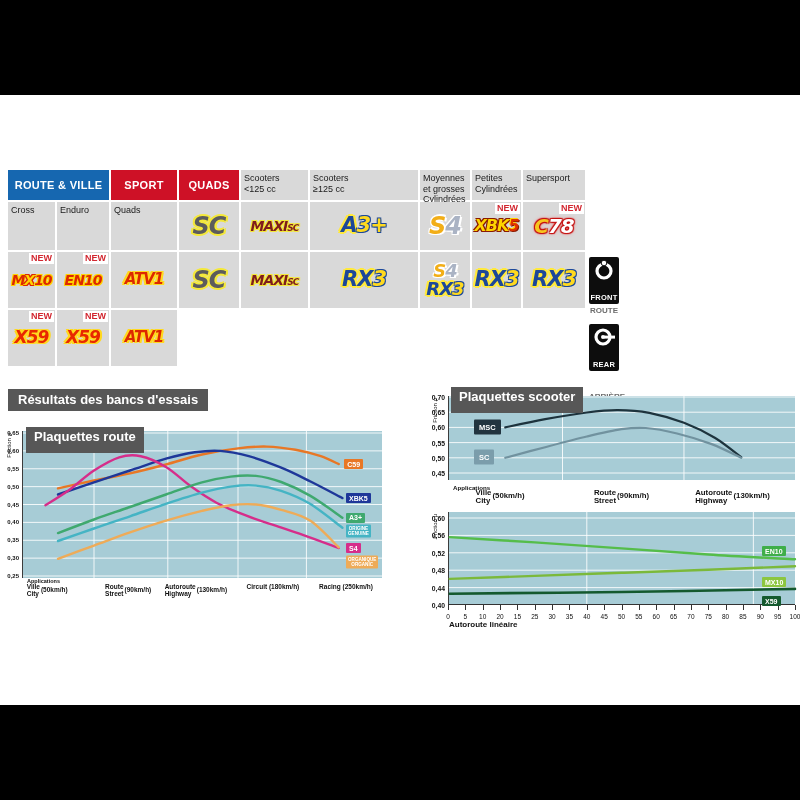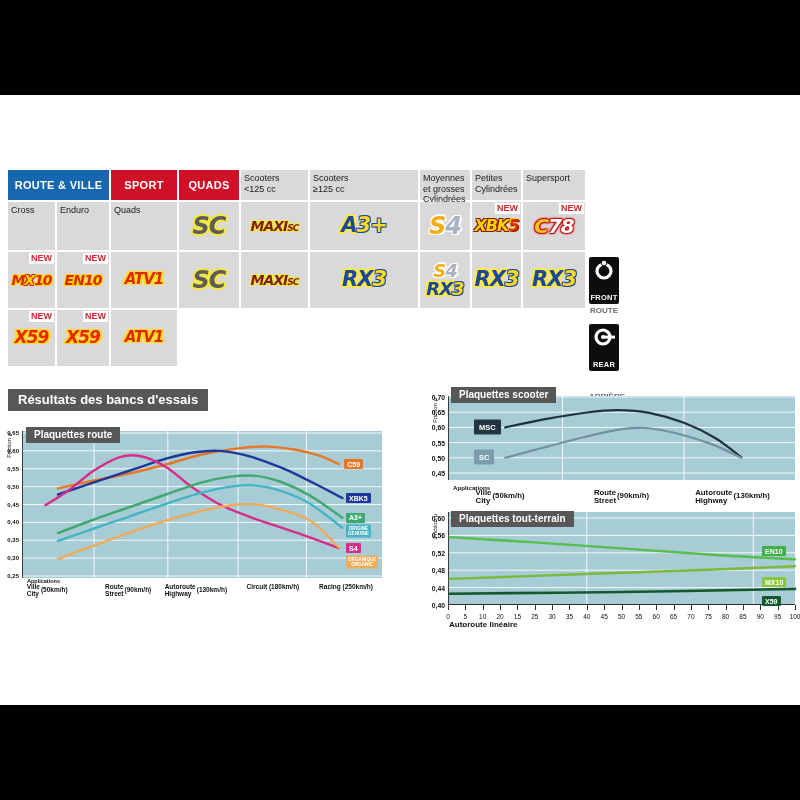--- a/index.html
+++ b/index.html
@@ -62,22 +62,22 @@
              align-items:center;padding:2px 0 2px;}
   .pos-en{color:#fff;font-weight:bold;font-size:7.5px;letter-spacing:.2px;margin-top:12px;}
   .pos-fr{color:#6d6d6d;font-weight:bold;font-size:8px;margin-top:2px;width:30px;text-align:center;}
   .pos-block + .pos-block{margin-top:9px;gap:19px;}
 
   
   .results-title{position:absolute;left:8px;top:389px;background:#575757;color:#fff;
       font-weight:bold;font-size:13px;padding:3px 10px 4px;white-space:nowrap;}
   .chart{position:absolute;}
   .chart svg.plot{position:absolute;left:0;top:0;overflow:visible;}
-  .chart-title{position:absolute;background:#575757;color:#fff;font-weight:bold;font-size:10px;
-      padding:2px 8px 3px;z-index:3;white-space:nowrap;}
+  .chart-title{position:absolute;background:#575757;color:#fff;font-weight:bold;font-size:13px;
+      padding:2px 8px 9px;z-index:3;white-space:nowrap;}
   .ytick{position:absolute;transform:translate(-100%,-50%);font-weight:bold;font-size:6px;
       color:#111;padding-right:3px;white-space:nowrap;}
   .chart-scooter .ytick,.chart-toutterrain .ytick{font-size:6.8px;}
   .ylabel{position:absolute;font-size:6px;color:#111;writing-mode:vertical-rl;
       transform:rotate(180deg);white-space:nowrap;}
   .corner{position:absolute;font-weight:bold;font-size:5.5px;color:#111;white-space:nowrap;}
   .chart-scooter .corner{font-size:6.2px;}
   .xl{position:absolute;transform:translateX(-50%);display:flex;gap:1px;font-weight:bold;
       font-size:6.5px;color:#111;white-space:nowrap;line-height:1;}
   .chart-scooter .xl{font-size:7.8px;}
@@ -330,21 +330,20 @@
         <line x1="0" x2="347" y1="75.60000000000001" y2="75.60000000000001" stroke="rgba(255,255,255,0.85)" stroke-width="1"></line>
         <line x1="0" x2="347" y1="93" y2="93" stroke="rgba(255,255,255,0.85)" stroke-width="1"></line>
         <line x1="138.8" x2="138.8" y1="0" y2="93" stroke="rgba(255,255,255,0.85)" stroke-width="1"></line>
         <line x1="305.36" x2="305.36" y1="0" y2="93" stroke="rgba(255,255,255,0.85)" stroke-width="1"></line>
         <line x1="0.5" x2="0.5" y1="0" y2="93" stroke="#3c3c3c" stroke-width="1"></line>
         <line x1="0" x2="347" y1="92.5" y2="92.5" stroke="#333" stroke-width="1"></line>
         <path d="M1.7,25.1C15.9,26.0 58.1,28.5 86.8,30.4C115.4,32.2 144.6,34.4 173.5,36.4C202.4,38.5 231.3,40.7 260.3,42.5C289.2,44.4 332.5,46.5 347.0,47.3" fill="none" stroke="#55bd4a" stroke-width="2.4" stroke-linecap="round"></path>
         <path d="M1.7,66.9C15.9,66.4 58.1,64.9 86.8,63.9C115.4,62.8 144.6,61.8 173.5,60.8C202.4,59.8 231.3,58.9 260.3,57.8C289.2,56.7 332.5,54.9 347.0,54.3" fill="none" stroke="#7bb93a" stroke-width="2.4" stroke-linecap="round"></path>
         <path d="M1.7,81.7C30.4,81.4 116.0,80.7 173.5,80.0C231.0,79.2 318.1,77.4 347.0,76.9" fill="none" stroke="#14592e" stroke-width="2.6" stroke-linecap="round"></path>
       </svg>
-      <div class="chart-title" style="left: 3px; top: -1px;">Plaquettes tout-terrain</div>
       <div class="ytick" style="left: 0px; top: 6px;">0,60</div>
       <div class="ytick" style="left: 0px; top: 23.4px;">0,56</div>
       <div class="ytick" style="left: 0px; top: 40.8px;">0,52</div>
       <div class="ytick" style="left: 0px; top: 58.2px;">0,48</div>
       <div class="ytick" style="left: 0px; top: 75.6px;">0,44</div>
       <div class="ytick" style="left: 0px; top: 93px;">0,40</div>
       <div class="ylabel" style="left: -16px; top: 2px;">Friction µ</div>
       <div class="xtick-mark" style="left: 0px; top: 93px;"></div>
       <div class="xtick-label" style="left: 0px; top: 101px;">0</div>
       <div class="xtick-mark" style="left: 17.35px; top: 93px;"></div>

